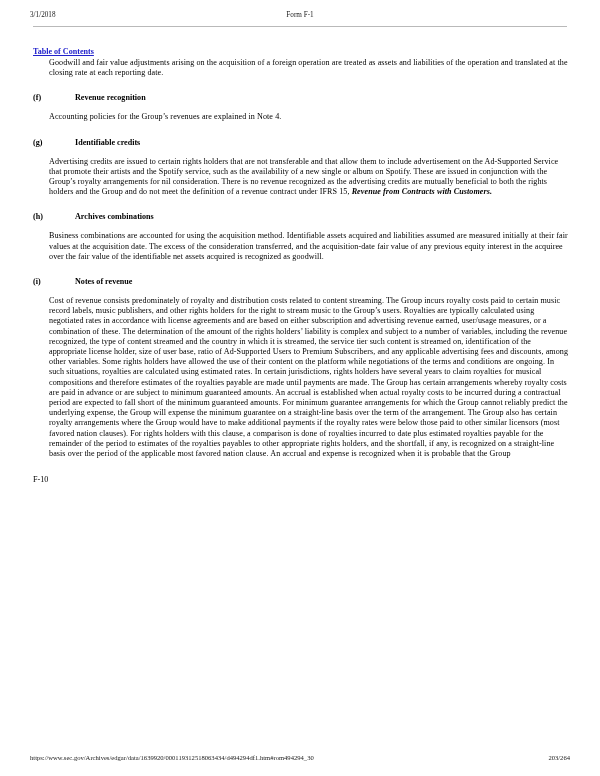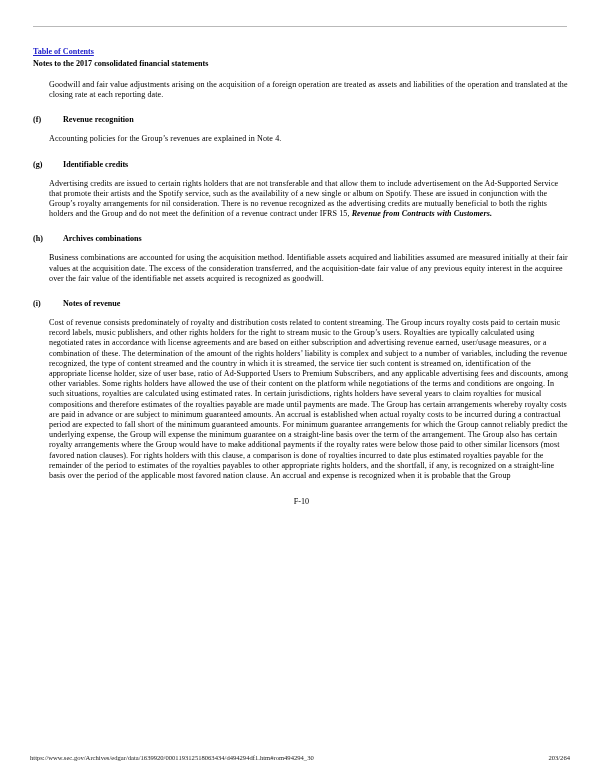--- a/index.html
+++ b/index.html
@@ -100,29 +100,30 @@
     line-height: 11px;
     margin: 14px 0 9px 0;
     display: flex;
   }
   .sec-head .sec-letter {
     width: 30px;
     flex: 0 0 30px;
   }
   .sec-head .sec-label {
     flex: 1 1 auto;
+    margin-left: 12px;
   }
 
   em.italic-title {
     font-style: italic;
     font-weight: bold;
   }
 
   .page-marker {
-    text-align: center;
+    text-align: left;
     font-size: 8.1px;
     line-height: 11px;
     margin-top: 15px;
   }
 
   
   .print-footer {
     position: absolute;
     bottom: 12px;
     left: 30px;
@@ -143,27 +144,30 @@
     right: 0;
     top: 0;
     white-space: nowrap;
   }
 </style>
 </head>
 <body>
 
 <div class="page">
 
+  <div class="print-header">
+    <span class="hdr-date">3/1/2018</span>
+    <span class="hdr-title">Form F-1</span>
+  </div>
   <div class="header-rule"></div>
 
   <div class="content">
 
     <a class="toc-link" href="#">Table of Contents</a>
 
-    <div class="note-title">Notes to the 2017 consolidated financial statements</div>
 
     <p class="body-text">Goodwill and fair value adjustments arising on the acquisition of a foreign operation are treated as assets and liabilities of the operation and translated at the closing rate at each reporting date.</p>
 
     
     <div class="sec-head">
       <span class="sec-letter">(f)</span>
       <span class="sec-label">Revenue recognition</span>
     </div>
     <p class="body-text">Accounting policies for the Group’s revenues are explained in Note 4.</p>
 

